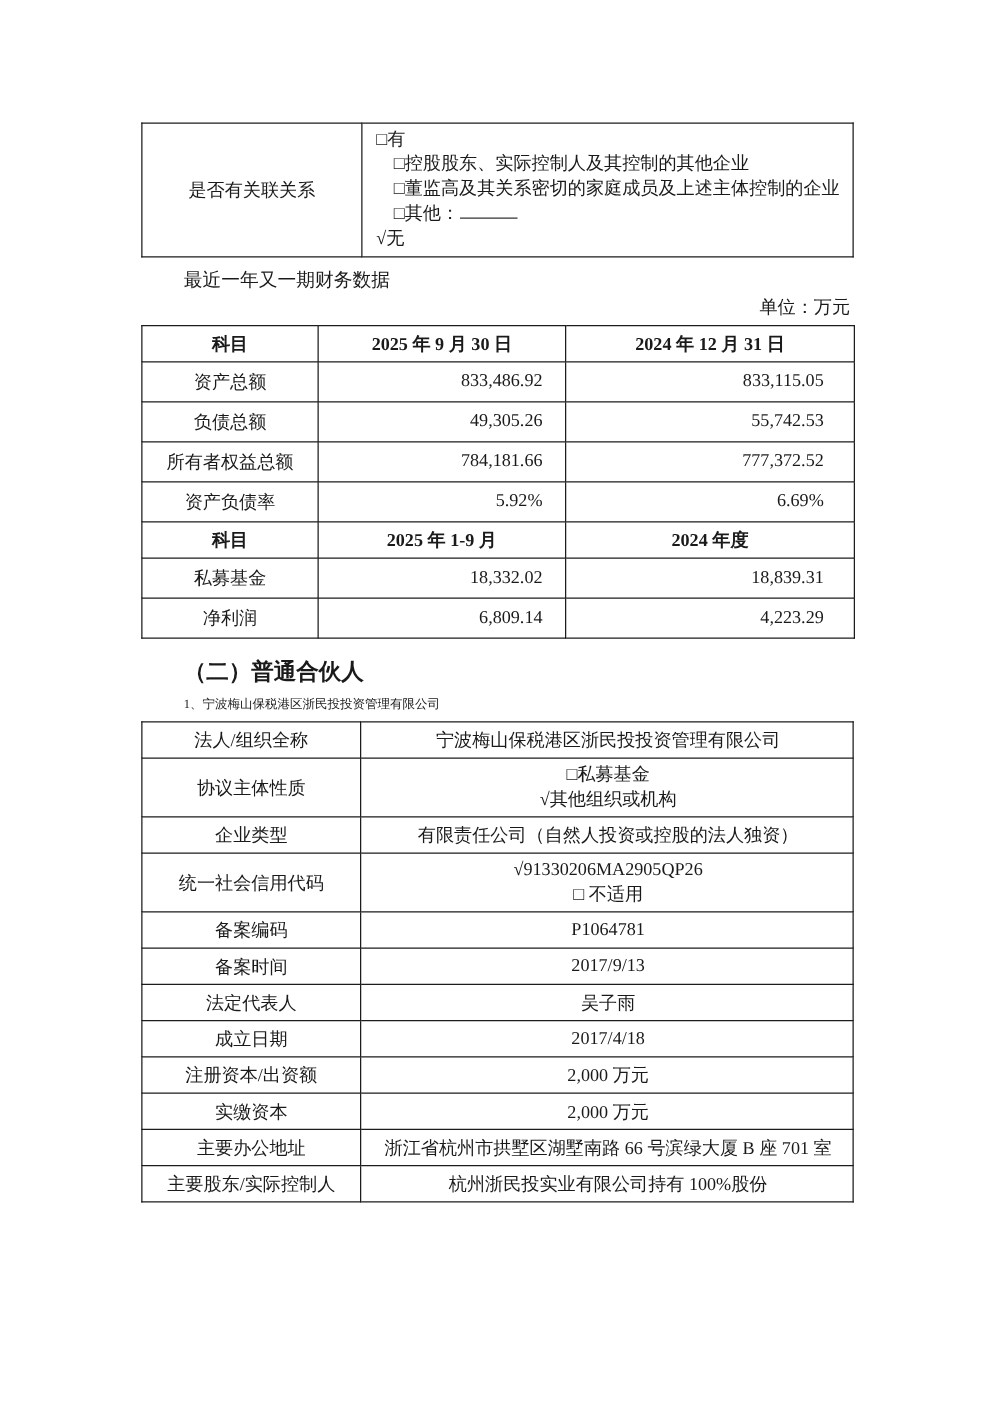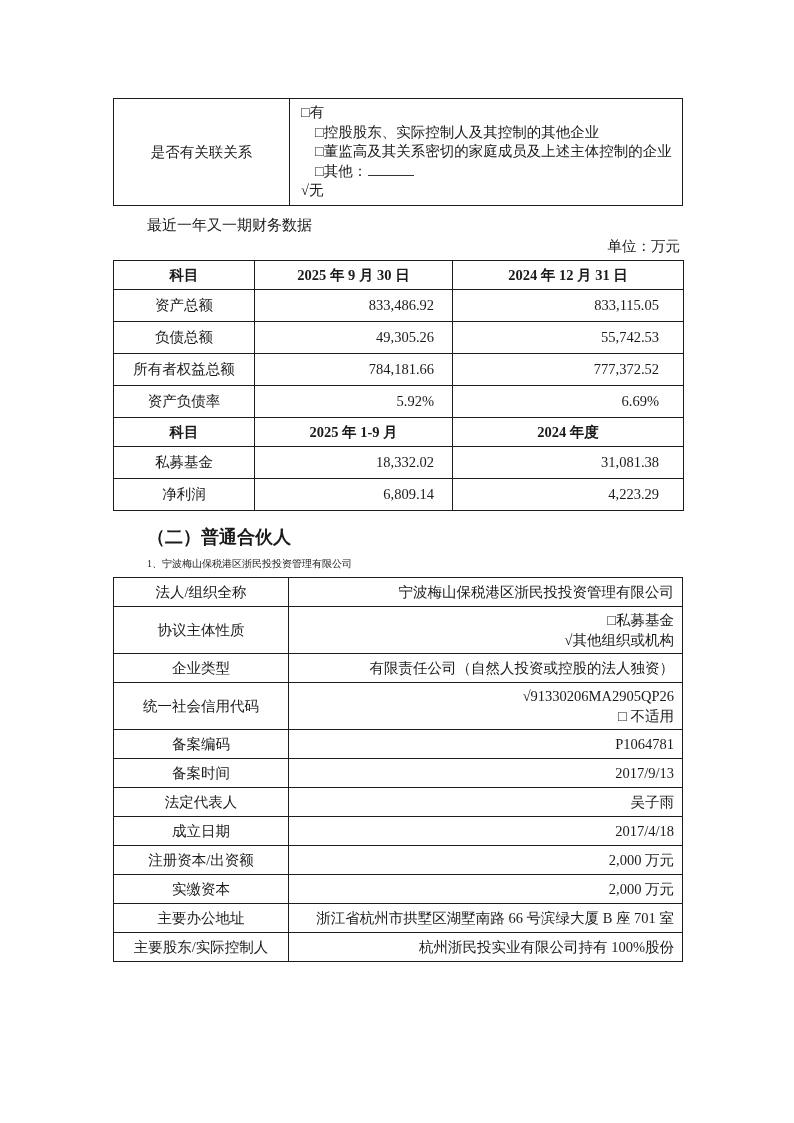--- a/index.html
+++ b/index.html
@@ -54,21 +54,21 @@
   .fin-table .lc { text-align: center; }
   .fin-table .v2 { text-align: right; padding-right: 18px; }
   .fin-table .v3 { text-align: right; padding-right: 24px; margin-left: 48px; }
 
   
   .partner-heading { margin: 17px 0 0 34px; font-size: 18px; font-weight: bold; line-height: 19px; }
   .partner-item-title { margin: 7px 0 0 34px; font-size: 10px; line-height: 19px; }
   .detail-table { margin-top: 4px; border-radius: 15px; }
   .detail-table tr.dr { height: 29px; }
   .detail-table .dl { text-align: center; width: 175px; }
-  .detail-table .dv { text-align: right; padding: 3px 8px 3px 10px; }
+  .detail-table .dv { text-align: center; padding: 3px 8px 3px 10px; }
   .cell-line { line-height: 20px; white-space: nowrap; }
 </style>
 </head>
 <body>
 
 <div class="content">
 
   <table class="relation-table">
     <colgroup>
         <col style="width:176px">
@@ -125,21 +125,21 @@
           <td class="v3">6.69%</td>
         </tr>
         <tr class="fh">
           <td class="hc">科目</td>
           <td class="hc">2025 年 1-9 月</td>
           <td class="hc">2024 年度</td>
         </tr>
         <tr class="fr">
           <td class="lc">私募基金</td>
           <td class="v2">18,332.02</td>
-          <td class="v3">31,081.38</td>
+          <td class="v3">18,839.31</td>
         </tr>
         <tr class="fr">
           <td class="lc">净利润</td>
           <td class="v2">6,809.14</td>
           <td class="v3">4,223.29</td>
         </tr>
       </tbody>
   </table>
 
   <div class="partner-heading">（二）普通合伙人</div>

